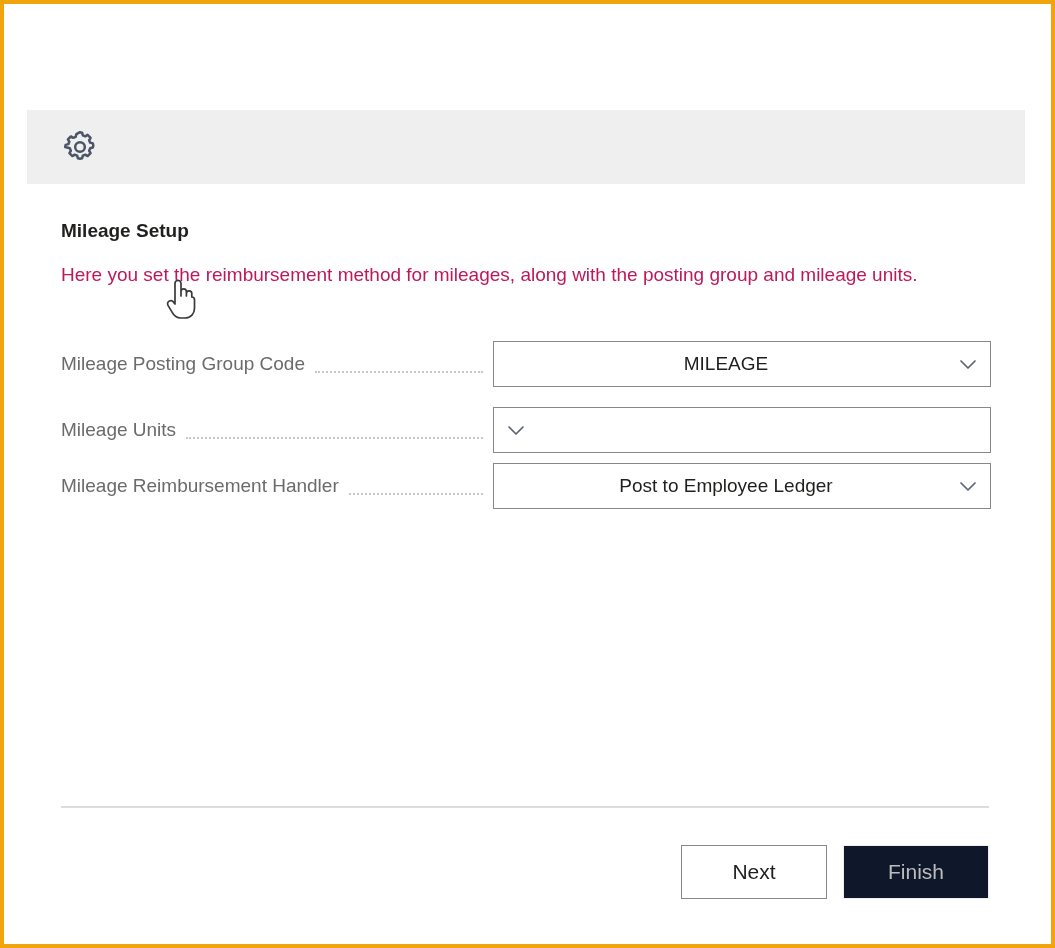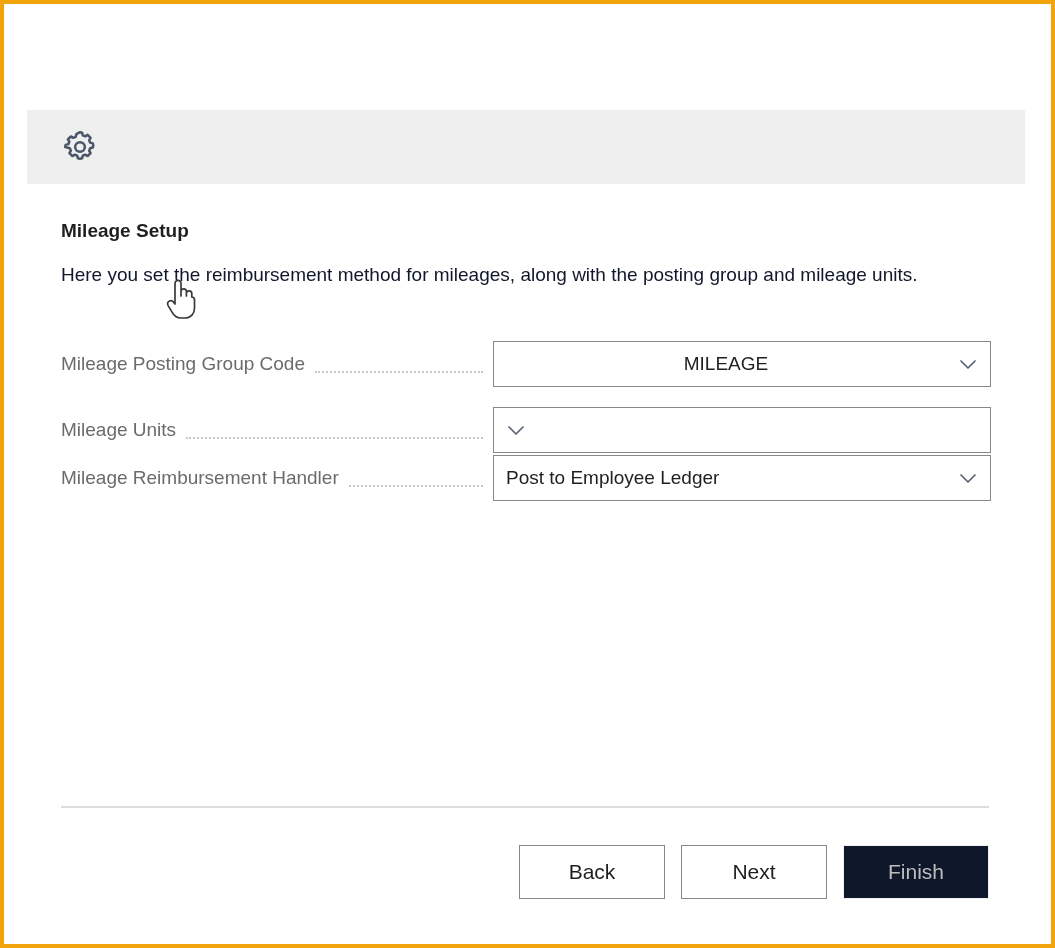--- a/index.html
+++ b/index.html
@@ -97,35 +97,35 @@
     font-weight: bold;
     color: #201f1e;
   }
   .section-desc {
     position: absolute;
     left: 57px;
     top: 76px;
     width: 920px;
     font-size: 19px;
     line-height: 30px;
-    color: #0f172a;
+    color: #be185d;
   }
 
   
   .field-row {
     position: absolute;
     left: 57px;
     width: 930px;
     height: 46px;
     display: flex;
     align-items: center;
   }
   .field-row.r1 { top: 157px; text-align: center; }
   .field-row.r2 { top: 223px; }
-  .field-row.r3 { top: 271px; }
+  .field-row.r3 { top: 279px; text-align: center; }
 
   .field-label {
     font-size: 19px;
     color: #6b6b6b;
     white-space: nowrap;
     flex: 0 0 auto;
   }
   .leader {
     flex: 1 1 auto;
     margin: 0 10px;
@@ -275,21 +275,20 @@
           <svg width="22" height="22" viewBox="0 0 22 22" aria-hidden="true">
             <polyline points="4,8 11,15 18,8" fill="none" stroke="#5b6475" stroke-width="1.7" stroke-linecap="round" stroke-linejoin="round"></polyline>
           </svg>
         </span>
       </div>
     </div>
 
     <div class="divider"></div>
 
     <div class="footer-buttons">
-      <button class="btn">Back</button>
       <button class="btn">Next</button>
       <button class="btn disabled" disabled="">Finish</button>
     </div>
 
   </div>
 
   <div class="cursor">
     <svg width="34" height="46" viewBox="0 0 34 46" aria-hidden="true">
       <path d="M11 25V7.5a3 3 0 0 1 6 0V20V15.5a2.7 2.7 0 0 1 5.4 0V20v-2.5a2.7 2.7 0 0 1 5.4 0V21a2.7 2.7 0 0 1 2.7 2.7v8.6c0 5.3-3.6 9.7-9.4 9.7h-4.4c-4.4 0-6.6-2-8.5-5.6L4 29.4c-.9-1.7-.3-3.6 1.4-4.4 1.5-.7 3.2-.2 4.1 1.1L11 28z" fill="#ffffff" stroke="#3a3a3a" stroke-width="1.7" stroke-linejoin="round"></path>
     </svg>

